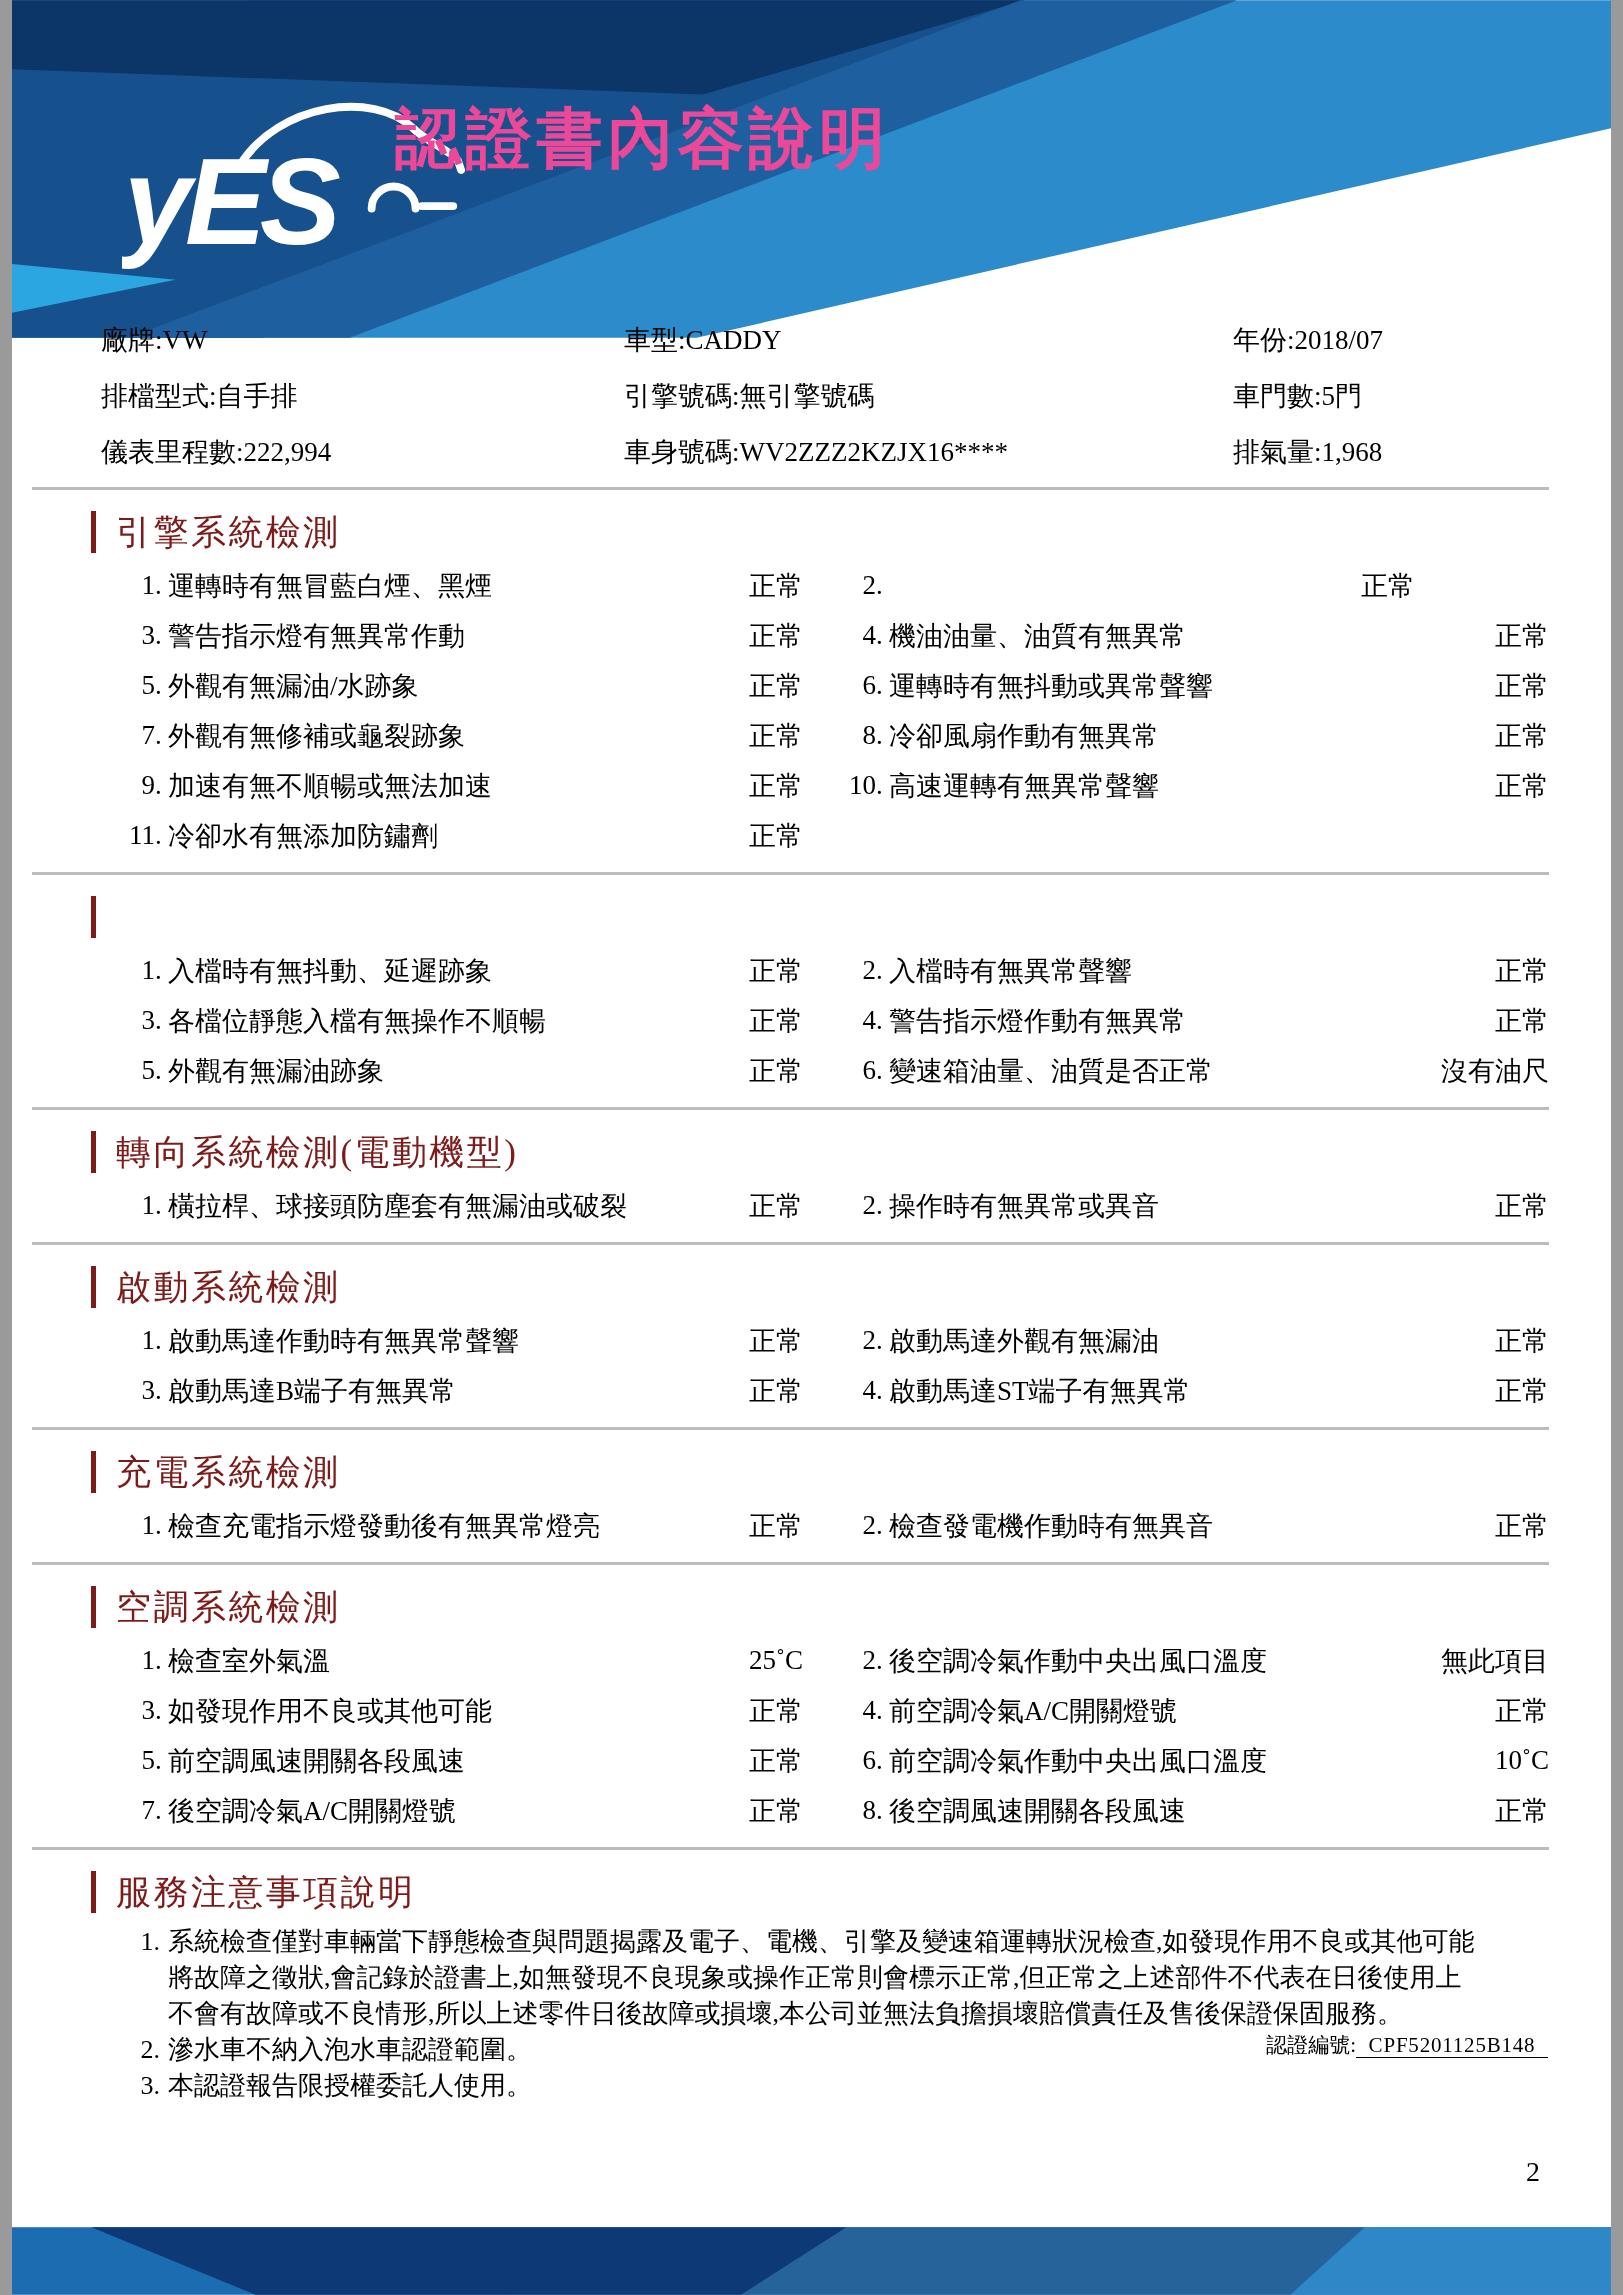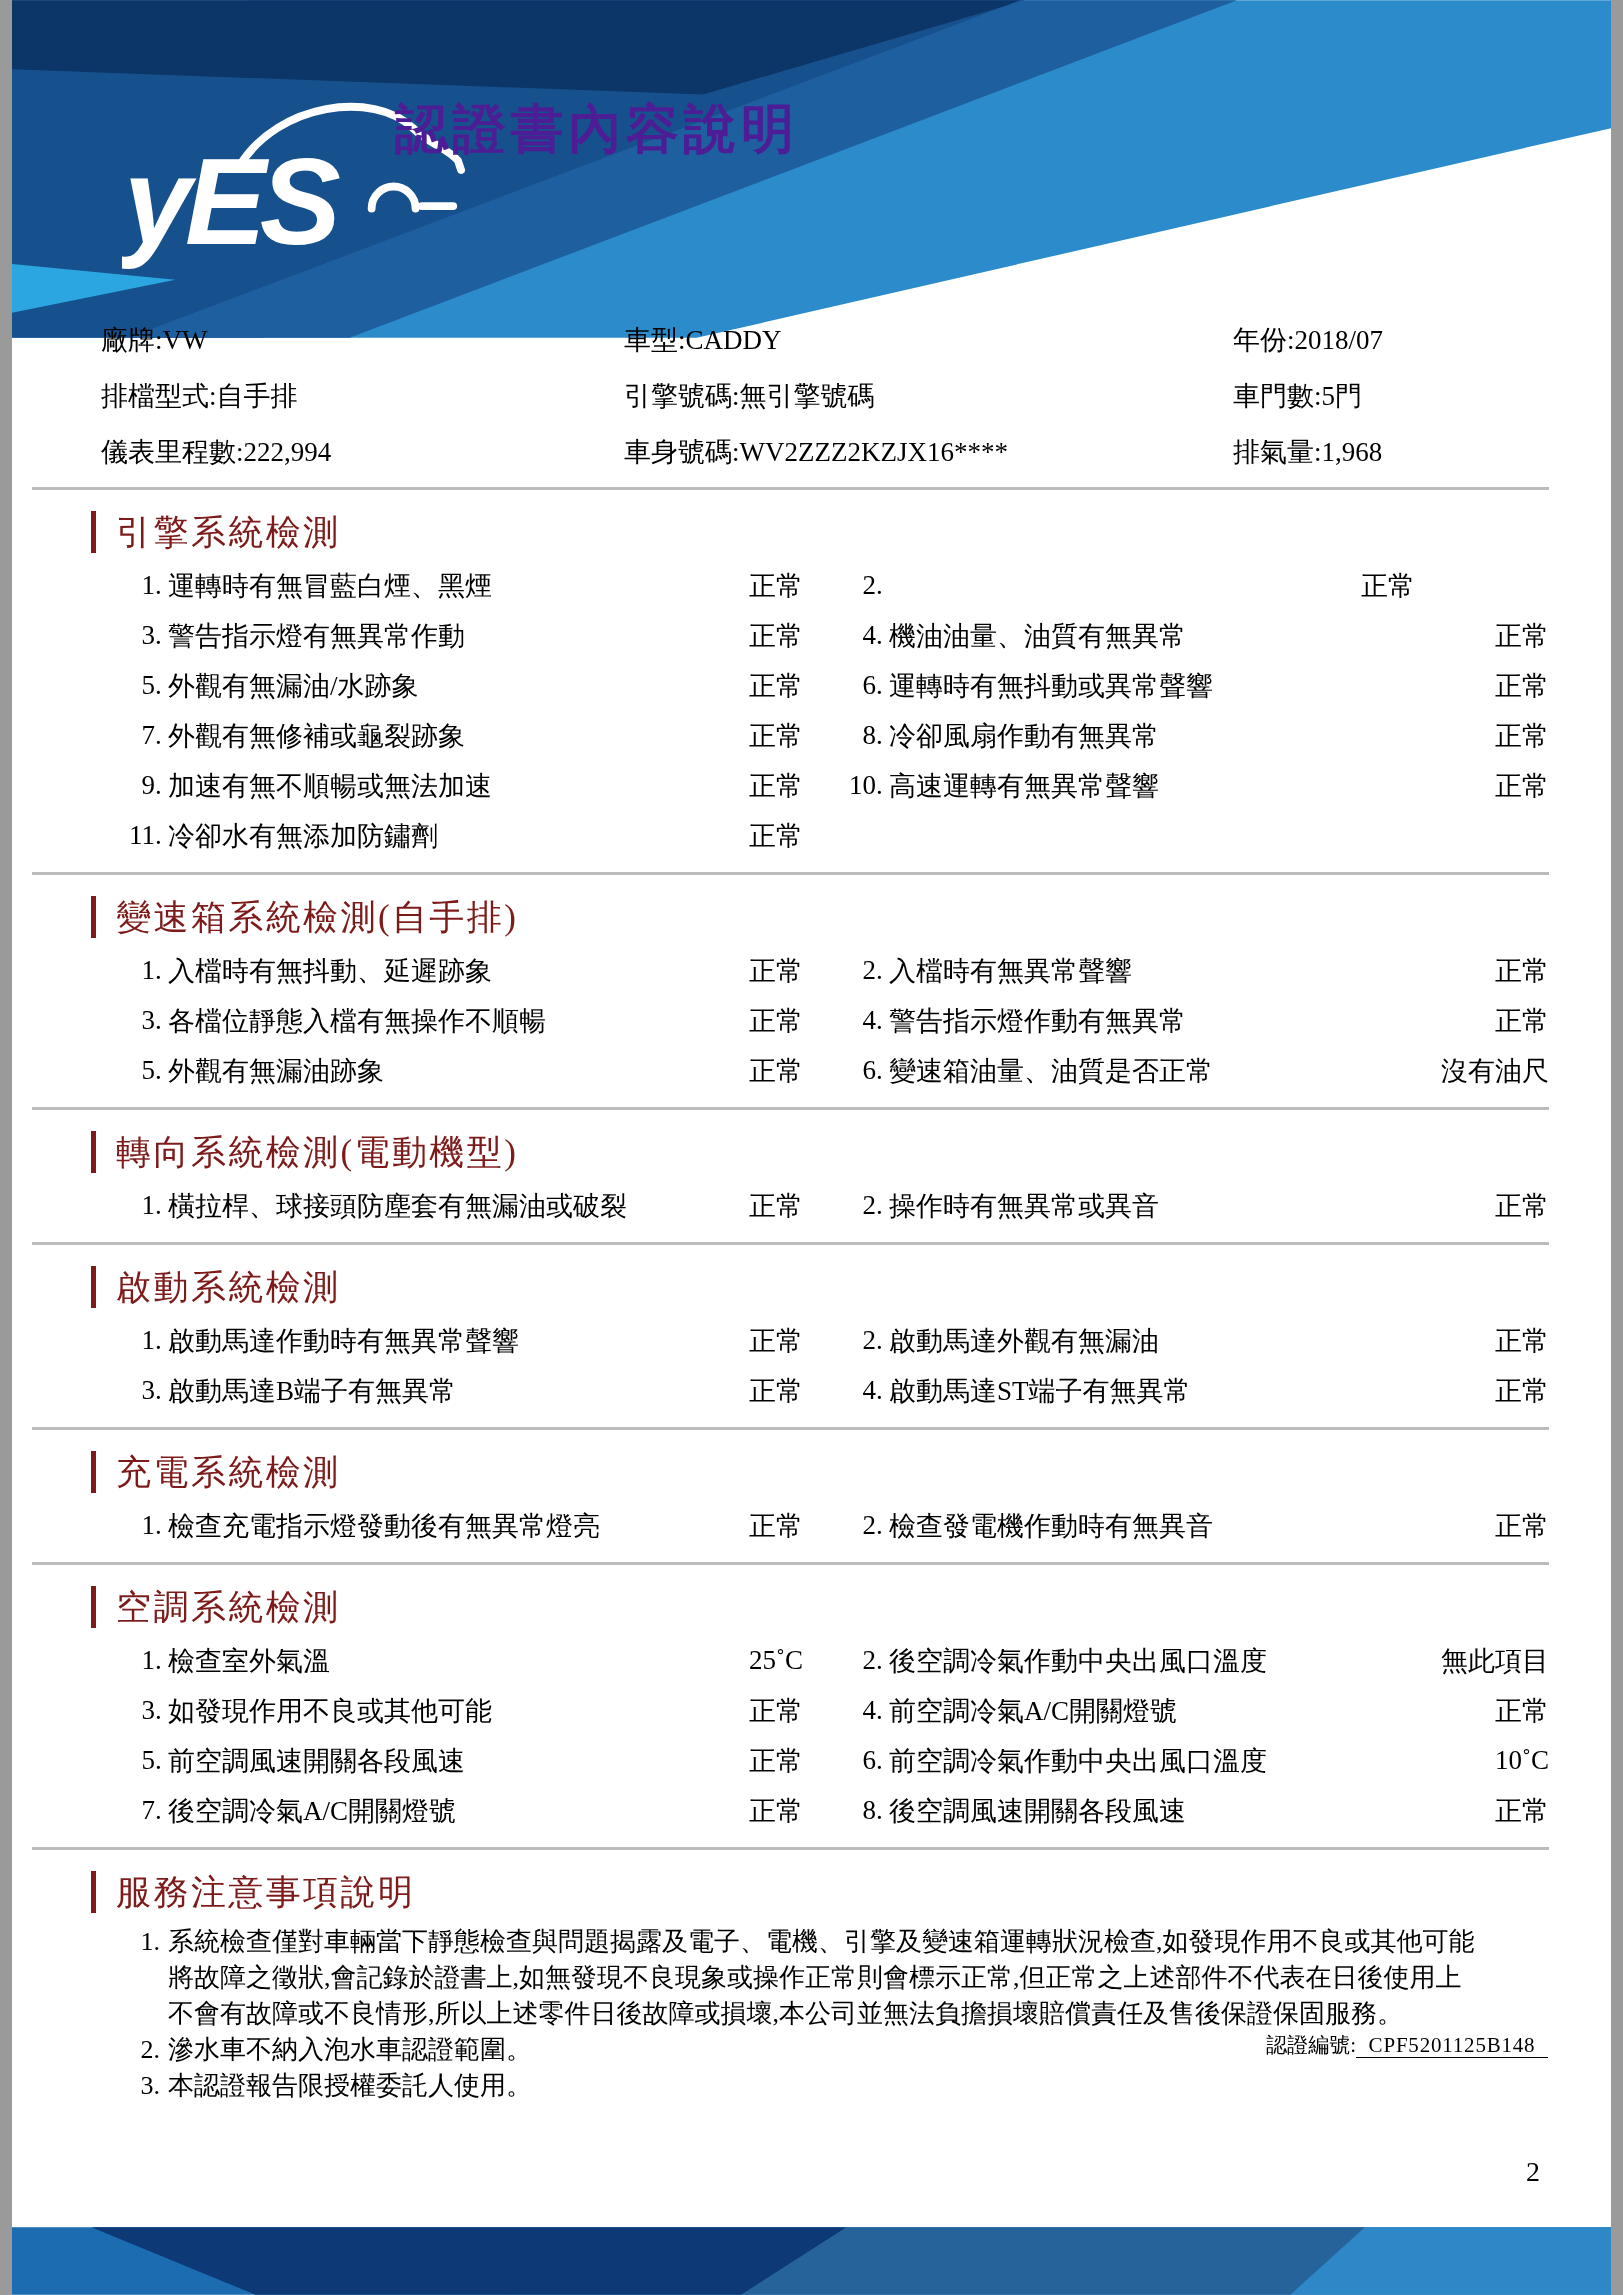--- a/index.html
+++ b/index.html
@@ -15,21 +15,21 @@
   .hdr-svg{position:absolute;top:0;left:0;display:block;}
   .ftr-svg{position:absolute;bottom:0;left:0;display:block;}
   .f-navy{fill:var(--navy);} .f-rich{fill:var(--rich);} .f-mid{fill:var(--mid);}
   .f-light{fill:var(--light);} .f-bright{fill:var(--bright);}
   .ff-base{fill:var(--f-base);} .ff-navy{fill:var(--f-navy);} .ff-mid{fill:var(--f-mid);} .ff-light{fill:var(--f-light);}
 
   .logo{position:absolute;left:110px;top:79px;width:369px;height:204px;}
   .logo text{font-family:"Liberation Sans",sans-serif;font-style:italic;font-weight:700;
     font-size:155px;fill:#fff;letter-spacing:-8px;}
   .page-title{position:absolute;left:383px;top:94px;font-family:"Liberation Sans",sans-serif;
-    font-weight:700;font-size:53px;color:#4c1d95;letter-spacing:4.7px;white-space:nowrap;}
+    font-weight:700;font-size:66px;color:#ec4899;letter-spacing:4.7px;white-space:nowrap;}
 
   .content{position:absolute;top:325px;left:0;width:100%;}
   .info-grid{display:grid;grid-template-columns:523px 609px 1fr;row-gap:25px;
     padding:0 62px 0 89px;font-size:27px;line-height:31px;}
   .info-field{white-space:nowrap;}
 
   .divider{height:3.1px;background:var(--divider);margin:11px 62px 0 20.4px;}
   .divider.after-info{margin-top:19px;}
 
   .section{padding-top:21px;}
@@ -144,21 +144,20 @@
               <span class="cell num"></span>
               <span class="cell lab"></span>
               <span class="cell res"></span>
             </div>
           </div>
         </div>
         <div class="divider"></div>
         <div class="section">
           <div class="sec-heading">
             <span class="sec-bar"></span>
-            <span class="sec-title">變速箱系統檢測(自手排)</span>
           </div>
           <div class="rows">
             <div class="check-row">
               <span class="cell num">1.</span>
               <span class="cell lab">入檔時有無抖動、延遲跡象</span>
               <span class="cell res">正常</span>
               <span class="cell num">2.</span>
               <span class="cell lab">入檔時有無異常聲響</span>
               <span class="cell res">正常</span>
             </div>

